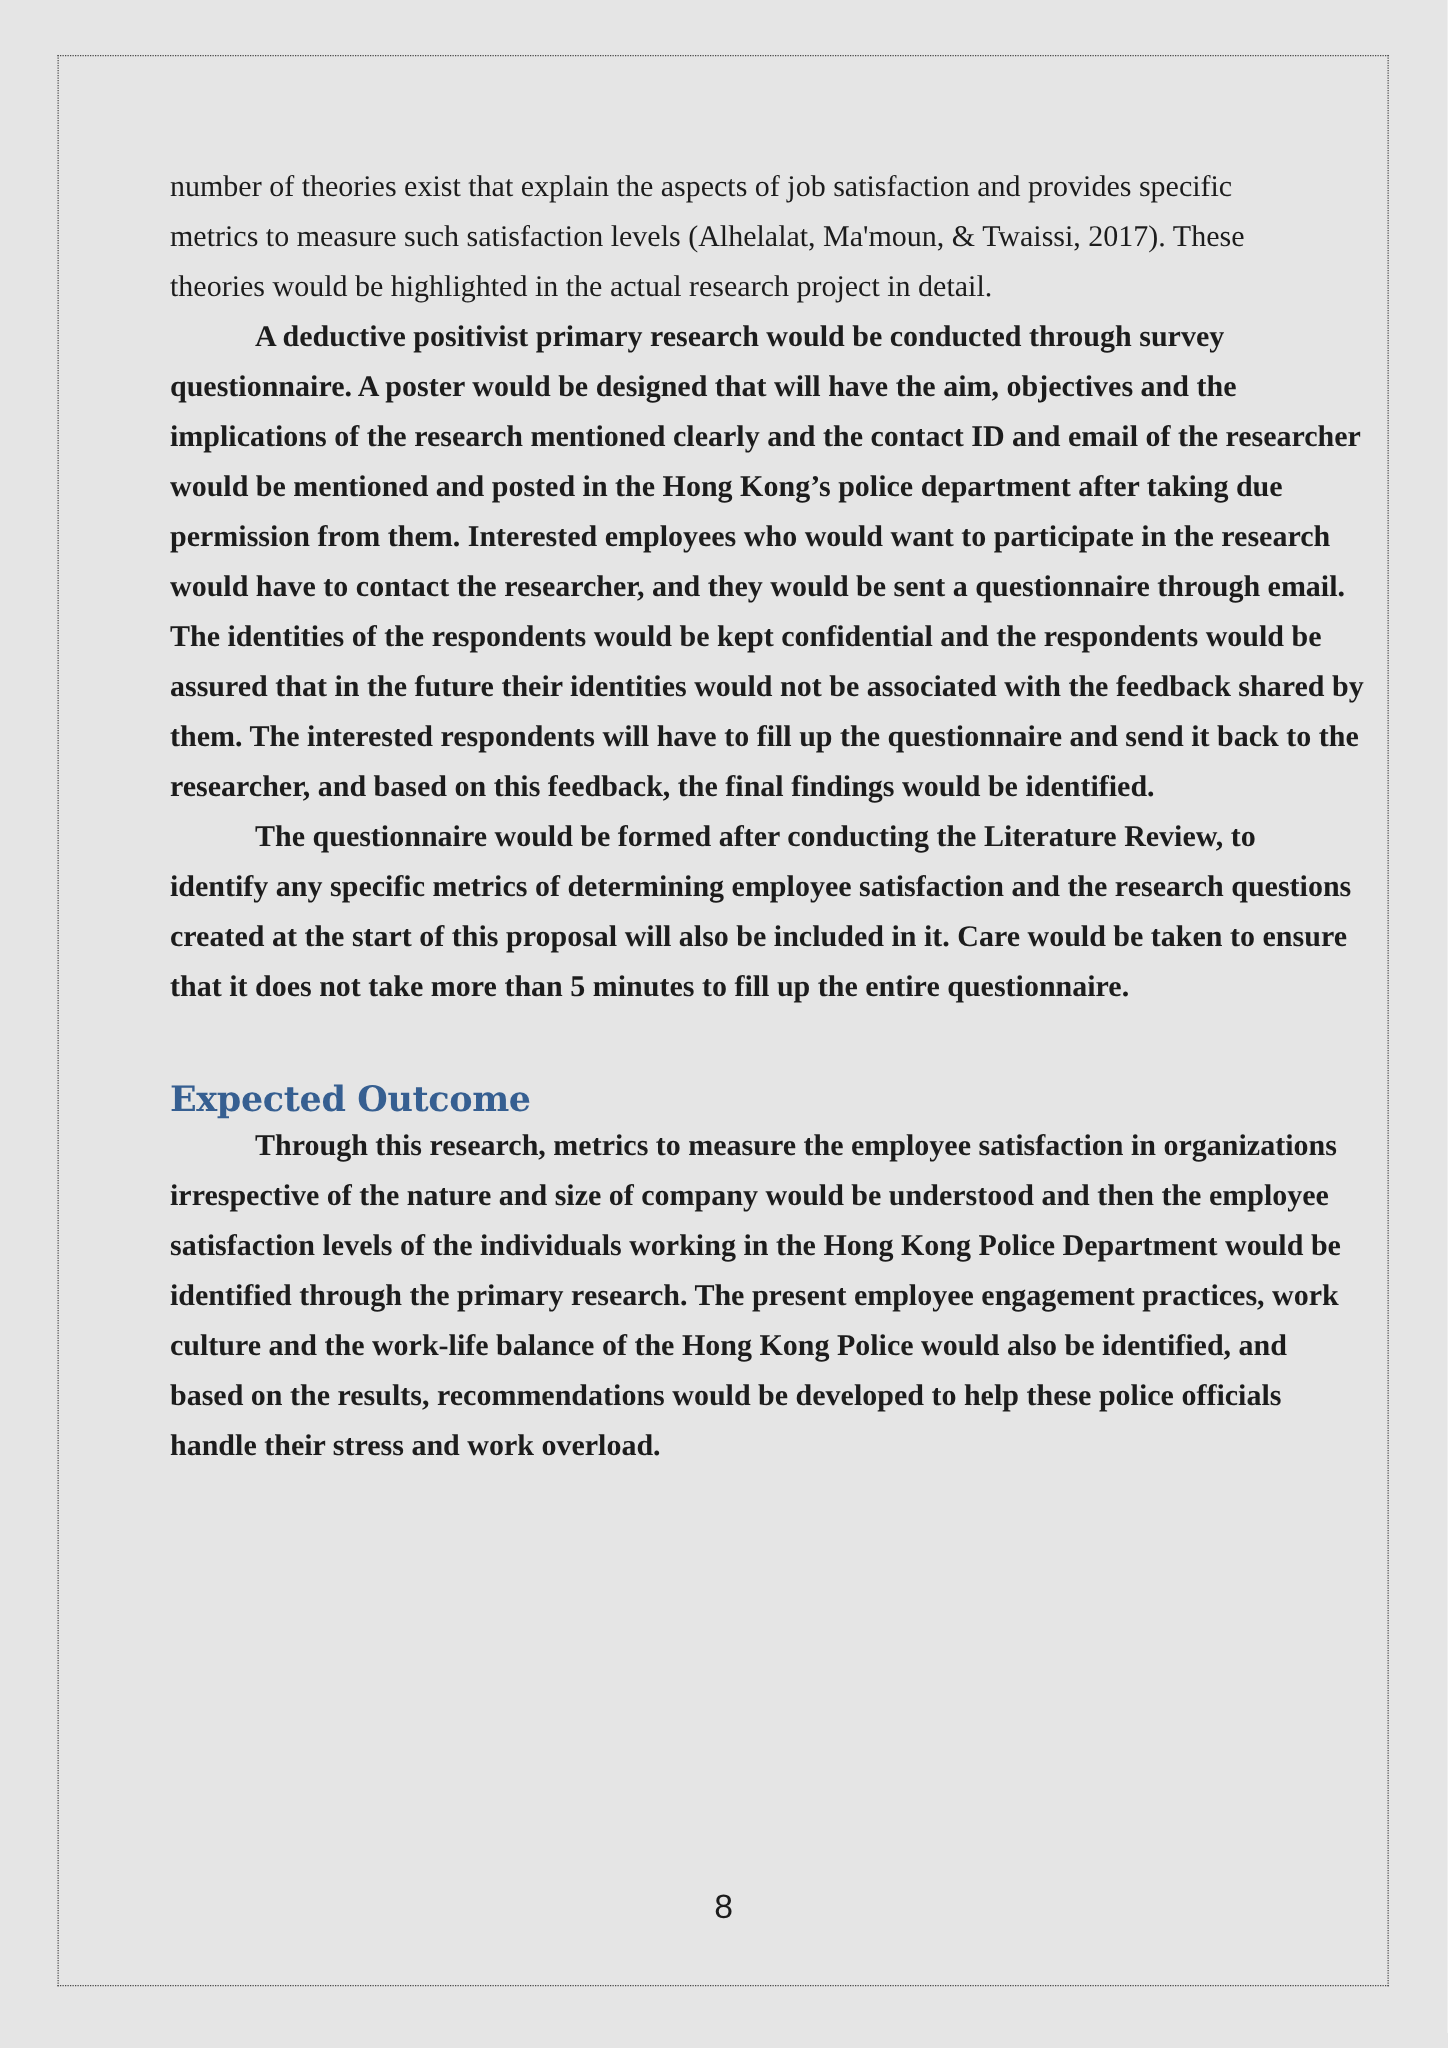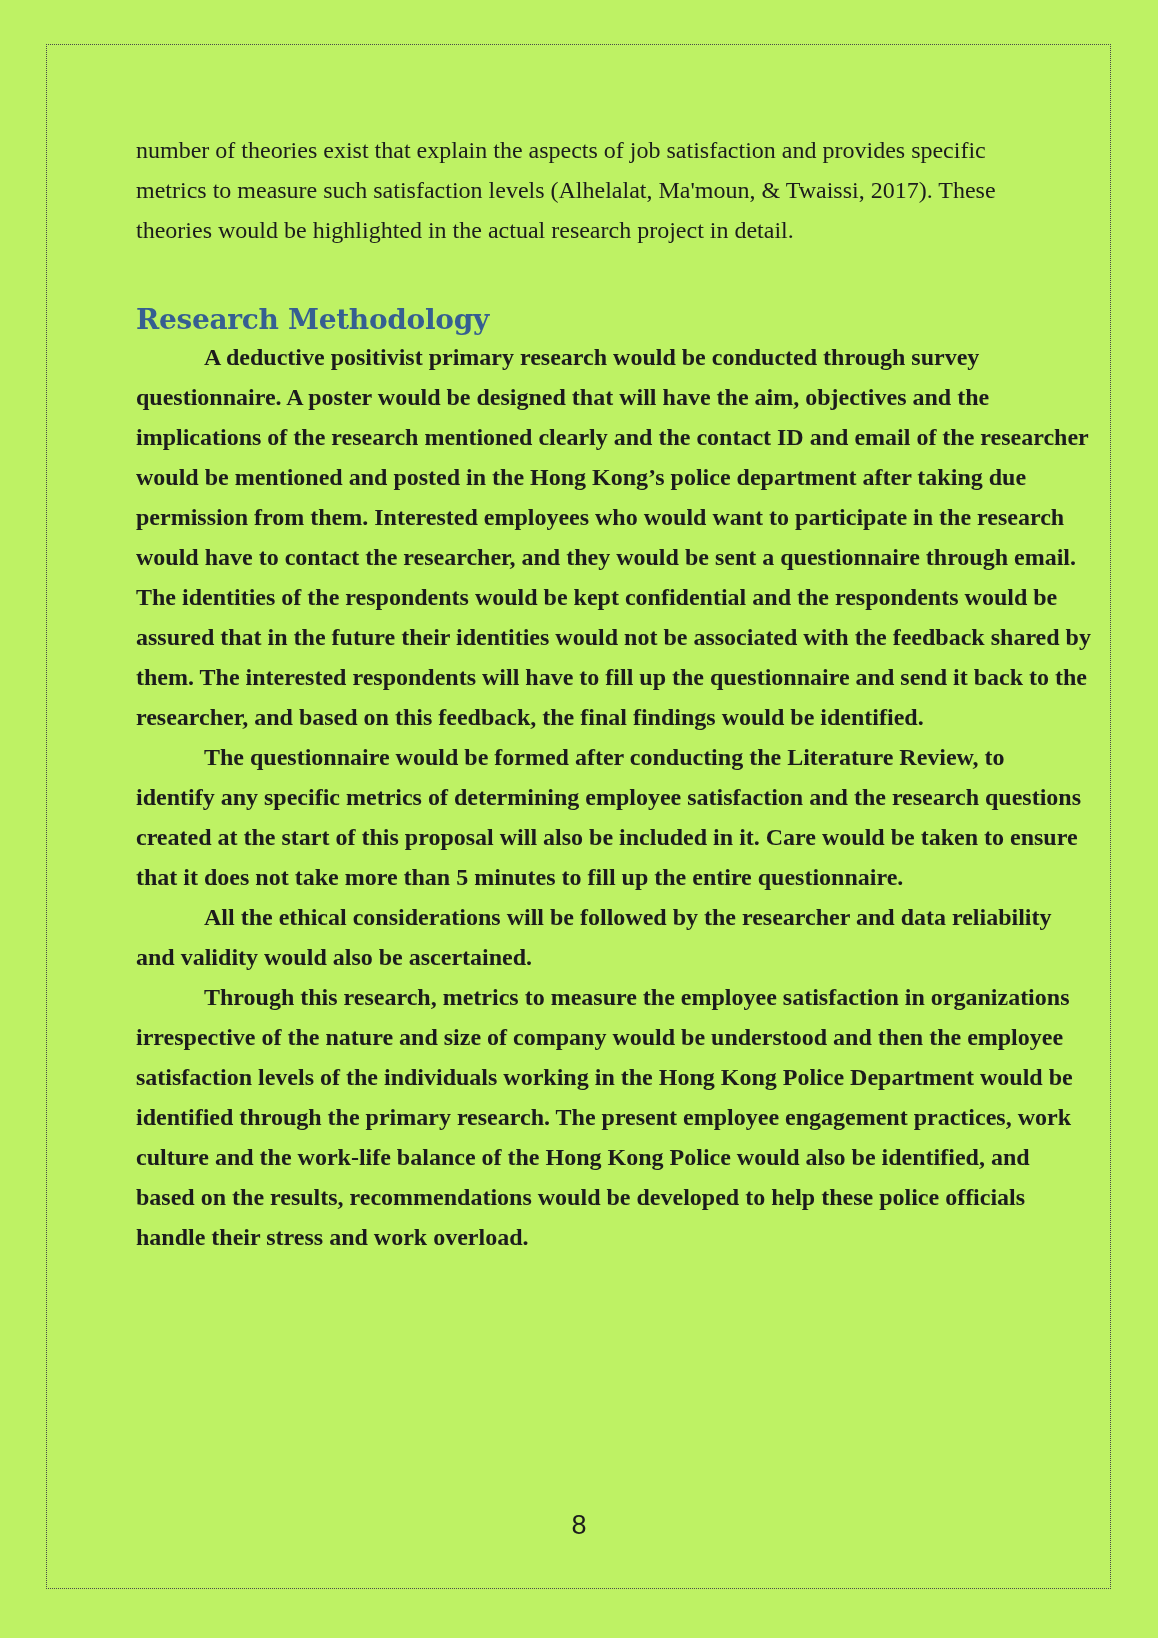--- a/index.html
+++ b/index.html
@@ -12,21 +12,21 @@
     width: 1158px;
     height: 1638px;
     position: relative;
     overflow: hidden;
   }
   .page {
     position: absolute;
     left: 0; top: 0;
     width: 1158px;
     height: 1638px;
-    background: #bef264;
+    background: #e5e5e5;
   }
   .page-border {
     position: absolute;
     left: 46px;
     top: 44px;
     width: 1065px;
     height: 1545px;
     border: 1px dotted #4a4a4a;
   }
   .content {
@@ -84,41 +84,39 @@
 <div class="page">
 
   <div class="page-border"></div>
 
   <div class="content">
 
     <p class="para first">number of theories exist that explain the aspects of job satisfaction and provides specific
 metrics to measure such satisfaction levels (Alhelalat, Ma'moun, &amp; Twaissi, 2017). These
 theories would be highlighted in the actual research project in detail.</p>
 
-    <h2 class="section-heading" style="color:#365F91;">Research Methodology</h2>
 
     <p class="para indent">A deductive positivist primary research would be conducted through survey
 questionnaire. A poster would be designed that will have the aim, objectives and the
 implications of the research mentioned clearly and the contact ID and email of the researcher
 would be mentioned and posted in the Hong Kong’s police department after taking due
 permission from them. Interested employees who would want to participate in the research
 would have to contact the researcher, and they would be sent a questionnaire through email.
 The identities of the respondents would be kept confidential and the respondents would be
 assured that in the future their identities would not be associated with the feedback shared by
 them. The interested respondents will have to fill up the questionnaire and send it back to the
 researcher, and based on this feedback, the final findings would be identified.</p>
 
     <p class="para indent gap">The questionnaire would be formed after conducting the Literature Review, to
 identify any specific metrics of determining employee satisfaction and the research questions
 created at the start of this proposal will also be included in it. Care would be taken to ensure
 that it does not take more than 5 minutes to fill up the entire questionnaire.</p>
 
-    <p class="para indent gap">All the ethical considerations will be followed by the researcher and data reliability
-and validity would also be ascertained.</p>
 
+    <h2 class="section-heading" style="color:#365F91;">Expected Outcome</h2>
 
     <p class="para indent">Through this research, metrics to measure the employee satisfaction in organizations
 irrespective of the nature and size of company would be understood and then the employee
 satisfaction levels of the individuals working in the Hong Kong Police Department would be
 identified through the primary research. The present employee engagement practices, work
 culture and the work-life balance of the Hong Kong Police would also be identified, and
 based on the results, recommendations would be developed to help these police officials
 handle their stress and work overload.</p>
 
   </div>

